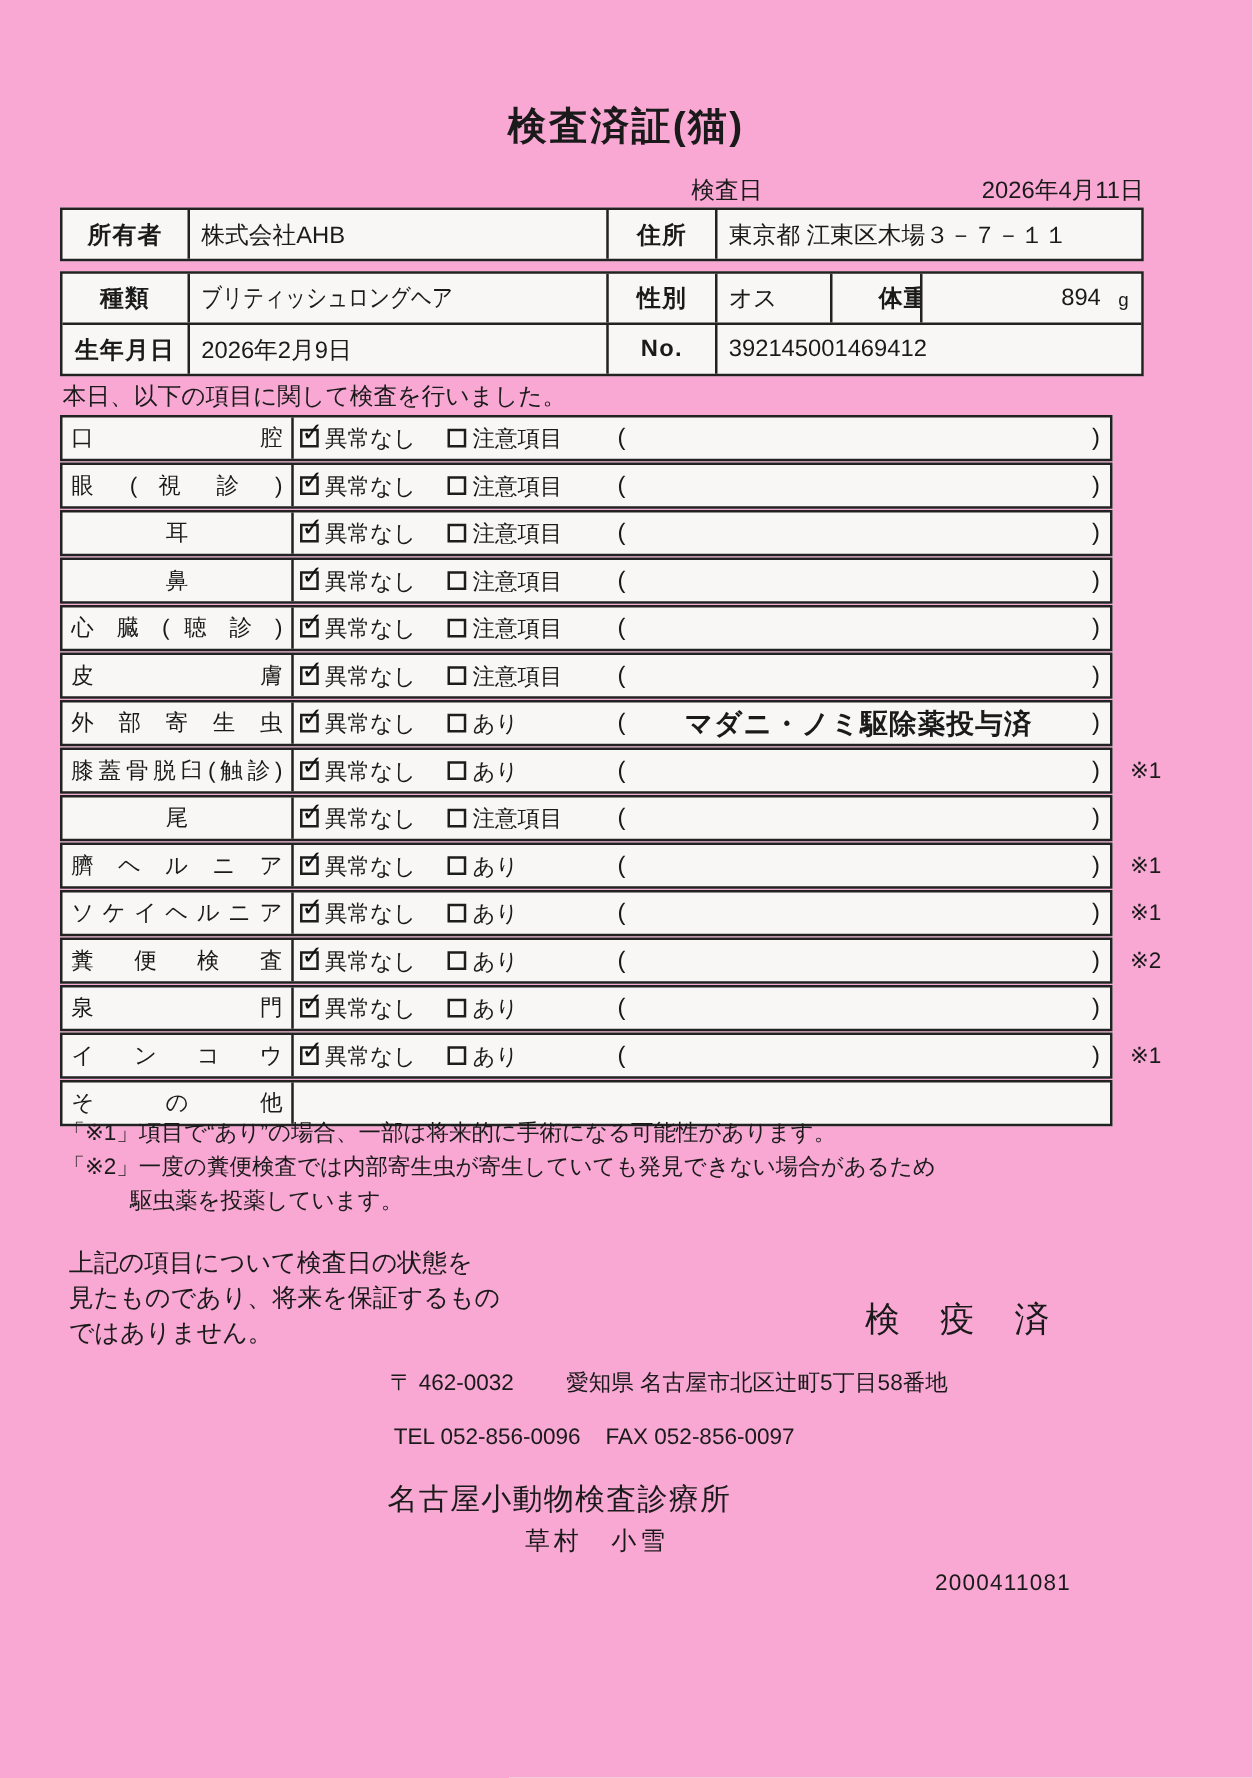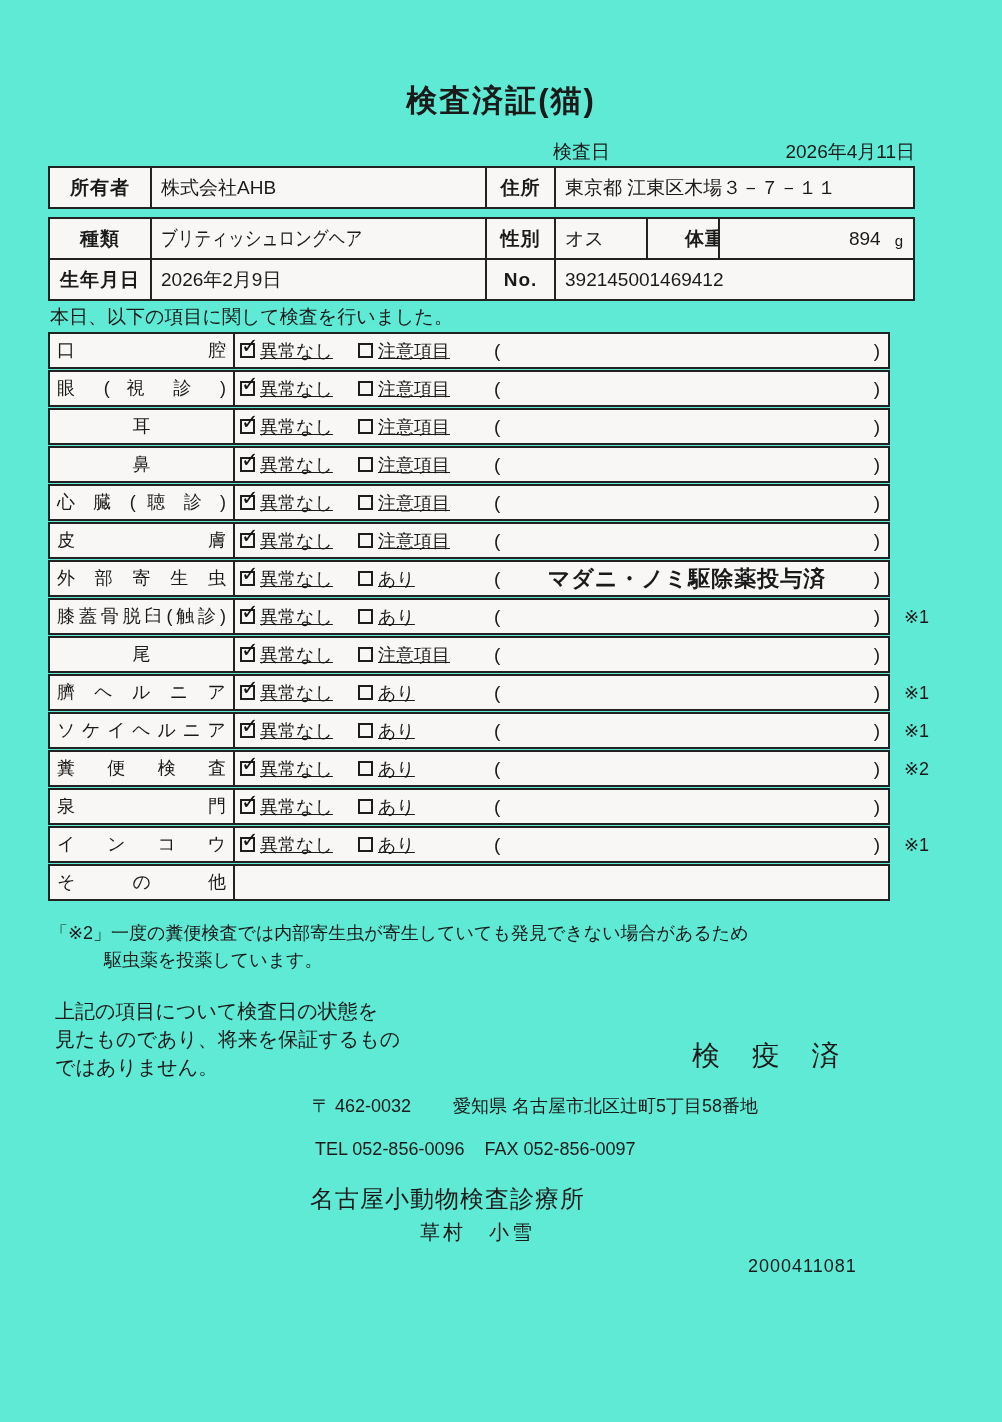--- a/index.html
+++ b/index.html
@@ -1,20 +1,20 @@
 <!DOCTYPE html>
 <html><head>
 <meta charset="utf-8">
 <style>
   * { margin:0; padding:0; box-sizing:border-box; }
   html,body { background:#e8e8e6; }
   body { font-family:"Liberation Sans","DejaVu Sans",sans-serif; }
   .page {
     position:relative; width:1002px; height:1422px; margin:0 auto;
-    background:#5eead4; color:#1a1a1a; overflow:hidden;
+    background:#f9a8d4; color:#1a1a1a; overflow:hidden;
   }
   .abs { position:absolute; }
 
   
   .doc-title {
     top:80px; left:0; width:100%; text-align:center;
     font-size:31px; font-weight:bold; letter-spacing:2px;
   }
   .date-row { top:139px; left:0; width:100%; height:26px; font-size:19px; }
   .date-label { position:absolute; left:553px; top:0; }
@@ -26,21 +26,21 @@
   .info-row + .info-row { border-top:2px solid #222; }
   .cell {
     height:39px; display:flex; align-items:center; font-size:19px;
     border-right:2px solid #222; overflow:hidden; white-space:nowrap;
   }
   .cell:last-child { border-right:none; }
   .cell.lab { justify-content:center; letter-spacing:1px;font-weight:bold; }
   .cell.val { padding-left:9px; }
   .owner-table { top:166px; }
   .animal-table { top:217px; }
-  .w-lab { width:102px; } .w-main { width:335px; } .w-sub { width:69px; }
+  .w-lab { width:102px; } .w-main { width:335px; } .w-sub { width:87px; }
   .w-sex { width:92px; } .w-wlab { width:72px;padding-left:44px; } .w-wval { flex:1; }
   .w-rest { flex:1; }
   .breed { transform:scaleX(0.82); transform-origin:left center; font-size:20px; }
   .weight-cell { justify-content:flex-end; padding-right:10px; }
   .weight-cell .unit { font-size:15px; margin-left:14px; margin-top:4px; }
 
   .intro { top:304px; left:50px; font-size:19px; }
 
   
   .checklist { top:332px; left:48px; width:960px; }
@@ -51,21 +51,21 @@
   .chk-row + .chk-row { border-top-width:2px; margin-top:1px; }
   .chk-label {
     width:185px; border-right:2px solid #222; font-size:18px;
     line-height:32px; padding:0 7px; white-space:nowrap;
     text-align:justify; text-align-last:justify; overflow:hidden;
   }
   .chk-label.single { text-align:center; text-align-last:center; }
   .chk-content { flex:1; display:flex; align-items:center; padding-left:5px; }
   .opt { display:flex; align-items:center; }
   .opt.w1 { width:118px; } .opt.w2 { width:134px; }
-  .opt-label { font-size:18px;text-decoration:underline; }
+  .opt-label { font-size:18px; }
   .cbox {
     position:relative; width:15px; height:15px; border:2px solid #1d1d1d;
     margin-right:5px; flex:0 0 auto;
   }
   .cbox.checked::before {
     content:"✓"; position:absolute; top:-11px; left:-1px;
     font-size:21px; font-weight:bold; color:#141414;
   }
   .parens { flex:1; display:flex; align-items:center; padding:0 8px 0 2px; }
   .parens .p { font-size:19px; }
@@ -390,20 +390,21 @@
           </span>
         </div>
         <span class="marker">※1</span>
       </div>
       <div class="chk-row">
         <div class="chk-label">そ の 他</div>
         <div class="chk-content"></div>
       </div>
     </div>
 
+  <div class="abs note-line note-1">「※1」項目で“あり”の場合、一部は将来的に手術になる可能性があります。</div>
   <div class="abs note-line note-2">「※2」一度の糞便検査では内部寄生虫が寄生していても発見できない場合があるため</div>
   <div class="abs note-line note-3">駆虫薬を投薬しています。</div>
 
   <div class="abs statement">
     <div>上記の項目について検査日の状態を</div>
     <div>見たものであり、将来を保証するもの</div>
     <div>ではありません。</div>
   </div>
 
   <div class="abs stamp">検 疫 済</div>

